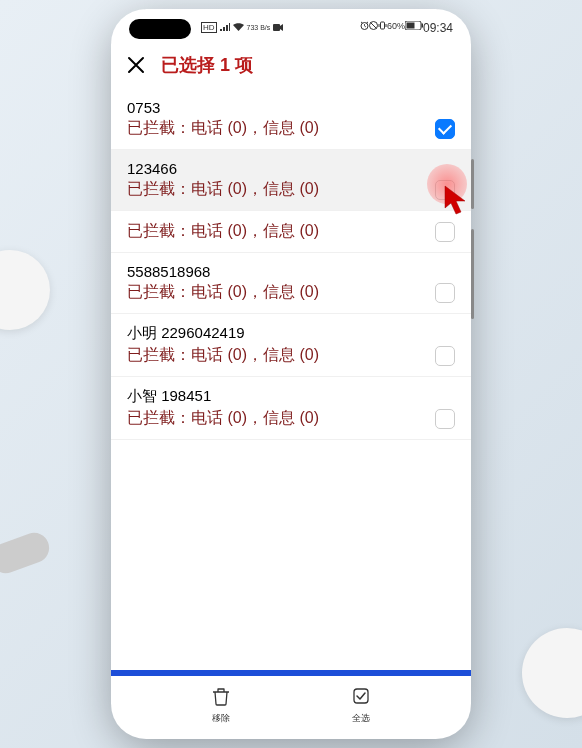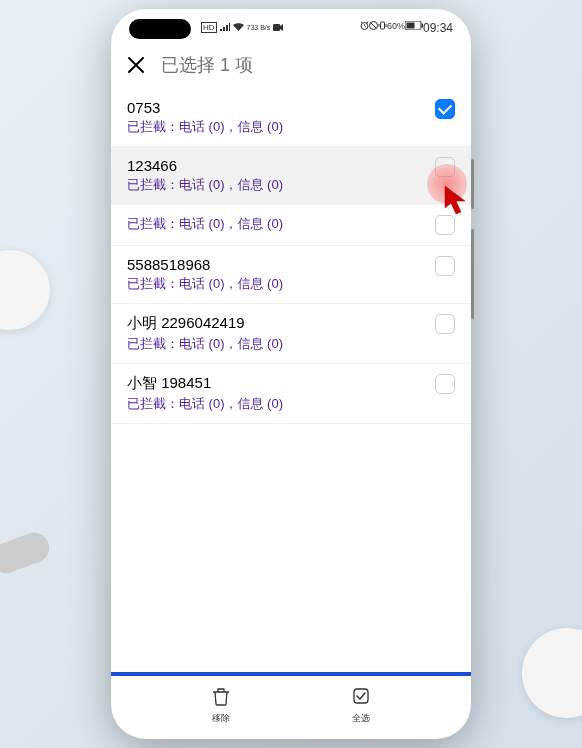--- a/index.html
+++ b/index.html
@@ -136,32 +136,32 @@
     }
     
     .close-btn {
       width: 18px;
       height: 18px;
       cursor: pointer;
     }
     
     .header-title {
       font-size: 18px;
-      font-weight: 400;
-      color: #737373;
+      font-weight: 700;
+      color: #b91c1c;
     }
     
     .list-container {
       flex: 1;
       overflow-y: auto;
     }
     
     .list-item {
       display: flex;
-      align-items: flex-start;
+      align-items: flex-end;
       padding: 10px 16px;
       border-bottom: 1px solid #f0f0f0;
       position: relative;
     }
     
     .list-item.highlighted {
       background: #f2f2f2;
       gap: 48px;
     }
     
@@ -169,22 +169,22 @@
       flex: 1;
     }
     
     .list-item-title {
       font-size: 15px;
       color: #000;
       margin-bottom: 2px;
     }
     
     .list-item-subtitle {
-      font-size: 13px;
-      color: #4c1d95;
+      font-size: 16px;
+      color: #7f1d1d;
     }
     
     .checkbox {
       width: 20px;
       height: 20px;
       border: 1.5px solid #ccc;
       border-radius: 5px;
       display: flex;
       align-items: center;
       justify-content: center;
@@ -202,21 +202,21 @@
       height: 6px;
       border-left: 2px solid #fff;
       border-bottom: 2px solid #fff;
       transform: rotate(-45deg) translate(1px, -1px);
     }
     
     .bottom-bar {
       display: flex;
       justify-content: space-around;
       padding: 10px 40px 14px;
-      border-top: 4px solid #1d4ed8;
+      border-top: 6px solid #1d4ed8;
     }
     
     .bottom-btn {
       display: flex;
       flex-direction: column;
       align-items: center;
       gap: 2px;
       cursor: pointer;
     }
     

